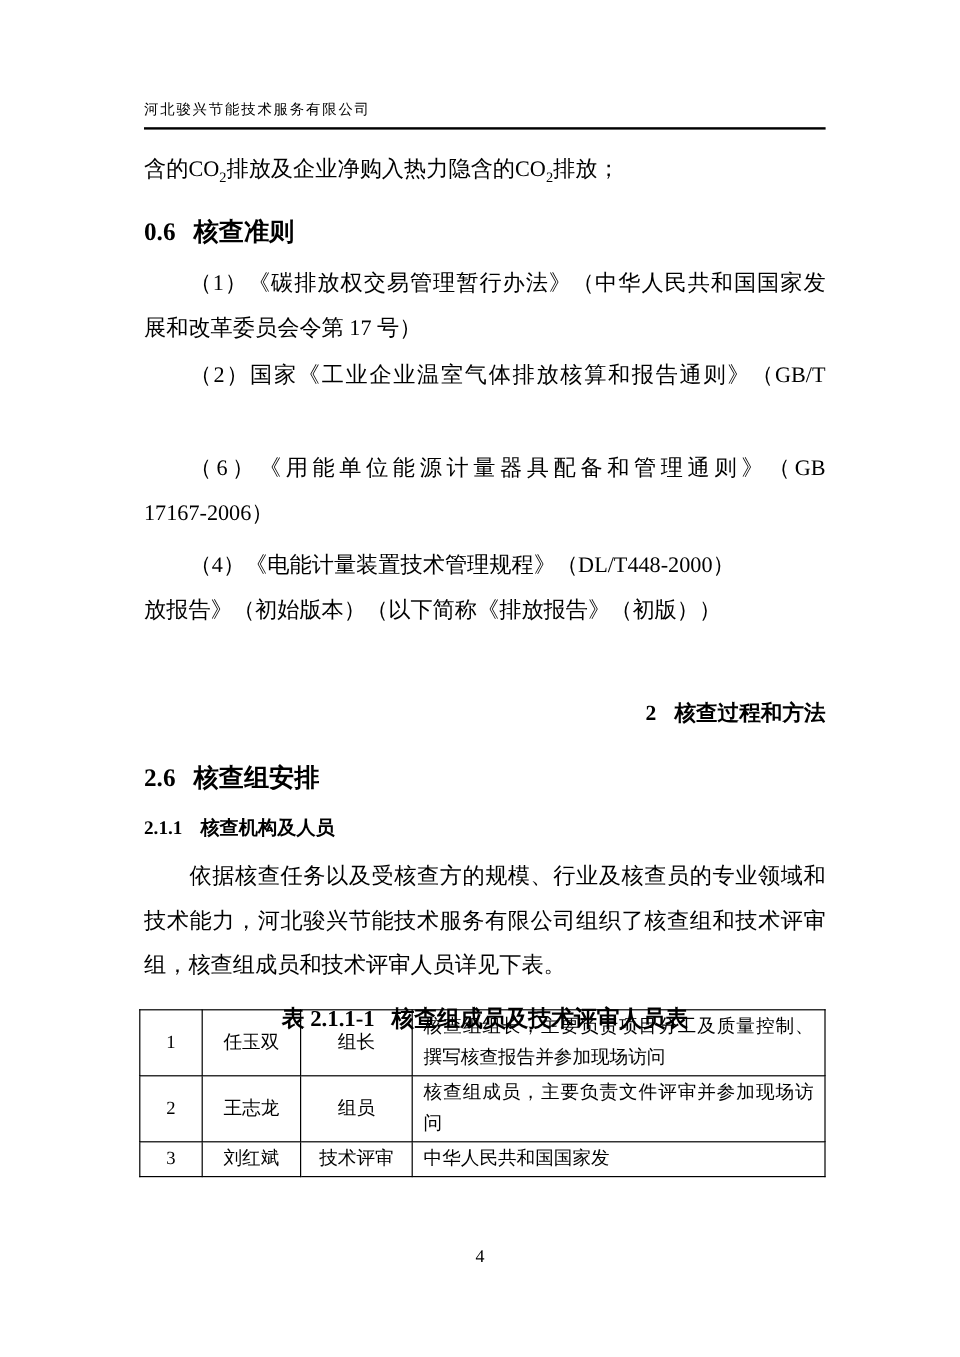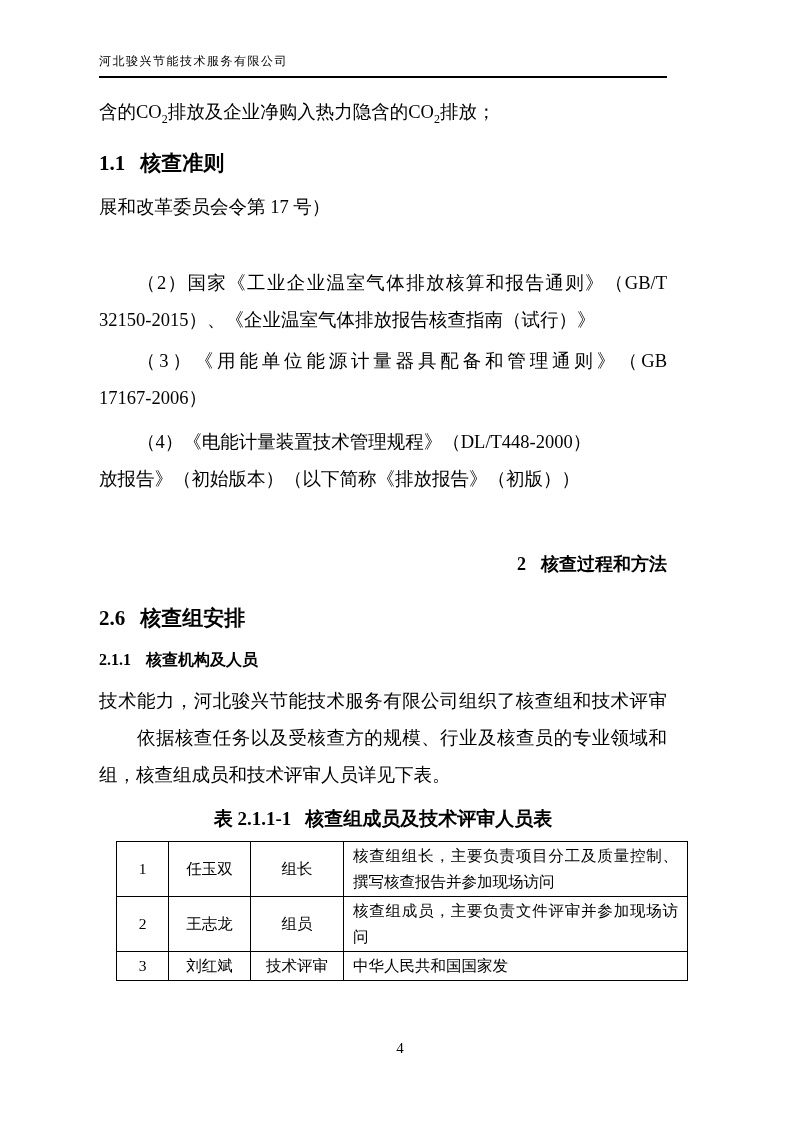--- a/index.html
+++ b/index.html
@@ -5,21 +5,21 @@
   html, body { margin: 0; padding: 0; background: #ffffff; }
   .page {
     position: relative;
     width: 800px;
     height: 1131px;
     background: #ffffff;
     color: #000000;
     font-family: "Liberation Serif", "DejaVu Serif", serif;
     overflow: hidden;
   }
-  .abs { position: absolute; left: 99px; width: 568px; }
+  .abs { position: absolute; left: 120px; width: 568px; margin-top: 30px; }
 
   
   .page-header {
     top: 53px;
     font-size: 12px;
     letter-spacing: 1.5px;
     padding-bottom: 6px;
     border-bottom: 2px solid #000000;
   }
 
@@ -87,34 +87,34 @@
 
   <div class="abs page-header">
     <span>河北骏兴节能技术服务有限公司</span>
   </div>
 
   <div class="abs bodytext single" style="top:99px">
     <span>含的CO</span><sub>2</sub><span>排放及企业净购入热力隐含的CO</span><sub>2</sub><span>排放；</span>
   </div>
 
   <div class="abs h h13" style="top:149px">
-    <span class="hnum">1.1</span><span>核查准则</span>
+    <span class="hnum">0.6</span><span>核查准则</span>
   </div>
 
   <div class="abs bodytext" style="top:189px">
+    <div class="fill indent">（1）《碳排放权交易管理暂行办法》（中华人民共和国国家发</div>
     <div>展和改革委员会令第 17 号）</div>
   </div>
 
   <div class="abs bodytext" style="top:265px">
     <div class="fill indent">（2）国家《工业企业温室气体排放核算和报告通则》（GB/T</div>
-    <div>32150-2015）、《企业温室气体排放报告核查指南（试行）》</div>
   </div>
 
   <div class="abs bodytext" style="top:343px">
-    <div class="fill indent">（3）《用能单位能源计量器具配备和管理通则》（GB</div>
+    <div class="fill indent">（6）《用能单位能源计量器具配备和管理通则》（GB</div>
     <div>17167-2006）</div>
   </div>
 
   <div class="abs bodytext" style="top:424px">
     <div class="indent">（4）《电能计量装置技术管理规程》（DL/T448-2000）</div>
   </div>
 
   <div class="abs bodytext" style="top:461px">
     <div>放报告》（初始版本）（以下简称《排放报告》（初版））</div>
   </div>
@@ -125,22 +125,22 @@
 
   <div class="abs h h21" style="top:604px">
     <span class="hnum">2.6</span><span>核查组安排</span>
   </div>
 
   <div class="abs h h211" style="top:650px">
     <span class="hnum">2.1.1</span><span>核查机构及人员</span>
   </div>
 
   <div class="abs bodytext" style="top:683px">
+    <div class="fill indent">依据核查任务以及受核查方的规模、行业及核查员的专业领域和</div>
     <div class="fill">技术能力，河北骏兴节能技术服务有限公司组织了核查组和技术评审</div>
-    <div class="fill indent">依据核查任务以及受核查方的规模、行业及核查员的专业领域和</div>
     <div>组，核查组成员和技术评审人员详见下表。</div>
   </div>
 
   <div class="abs table-title">
     <span class="ttl-num">表 2.1.1-1</span><span>核查组成员及技术评审人员表</span>
   </div>
 
   <table class="members">
     <colgroup>
       <col style="width:52px">

